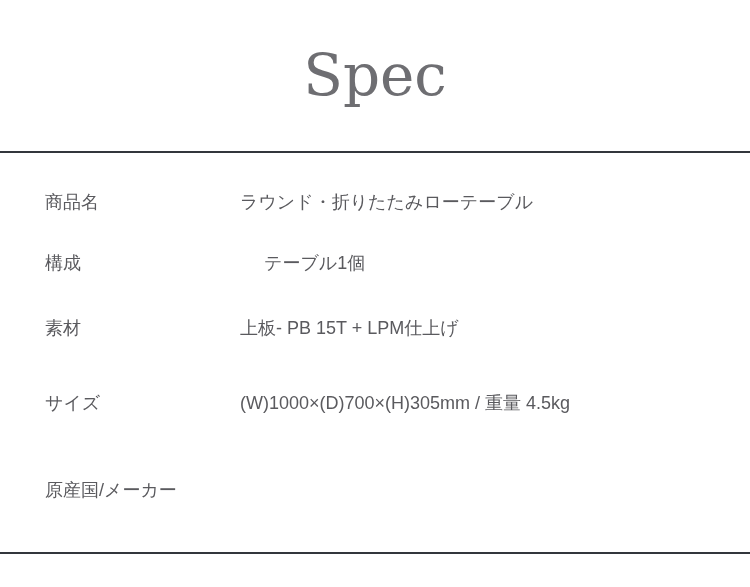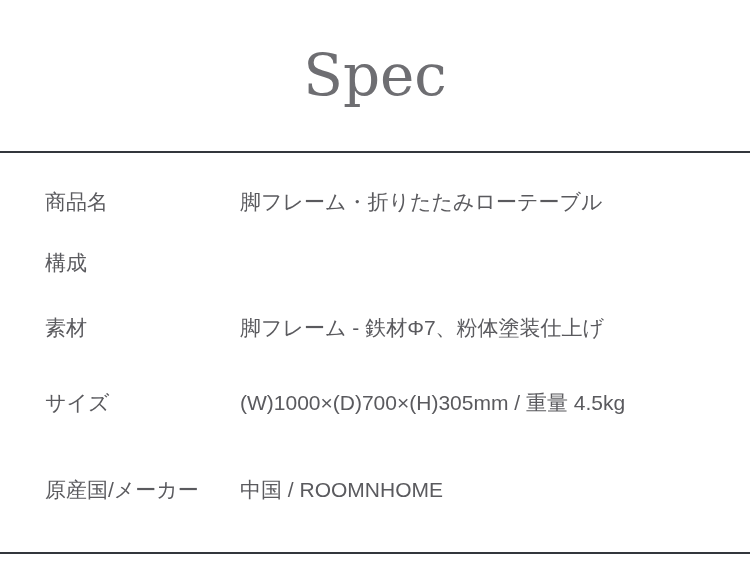--- a/index.html
+++ b/index.html
@@ -47,21 +47,21 @@
   .spec-table {
     position: absolute;
     top: 0; left: 0; right: 0; bottom: 0;
   }
   .row {
     position: absolute;
     left: 45px;
     right: 25px;
     display: flex;
     align-items: flex-start;
-    font-size: 21px;
+    font-size: 18px;
     line-height: 32px;
     color: var(--text-color);
   }
   .row .label {
     width: 195px;
     flex-shrink: 0;
   }
   .row .value { flex: 1; }
   .row:nth-child(1) { top: 186px; }
   .row:nth-child(2) { top: 247px; gap: 24px; }
@@ -72,43 +72,43 @@
 </head>
 <body>
 
 <div class="page">
   <h1 class="title">Spec</h1>
   <div class="divider top"></div>
   <div class="spec-table">
   <div class="row">
     <div class="label">商品名</div>
     <div class="value">
-          <div>脚フレーム・折りたたみローテーブル</div>
+          <div>ラウンド・折りたたみローテーブル</div>
         </div>
   </div>
 
   <div class="row">
     <div class="label">構成</div>
+    <div class="value">
+          <div>テーブル1個</div>
+        </div>
   </div>
 
   <div class="row">
     <div class="label">素材</div>
     <div class="value">
-          <div>脚フレーム - 鉄材Φ7、粉体塗装仕上げ</div>
+          <div>上板- PB 15T + LPM仕上げ</div>
         </div>
   </div>
 
   <div class="row">
     <div class="label">サイズ</div>
     <div class="value">
           <div>(W)1000×(D)700×(H)305mm / 重量 4.5kg</div>
         </div>
   </div>
 
   <div class="row">
     <div class="label">原産国/メーカー</div>
-    <div class="value">
-          <div>中国 / ROOMNHOME</div>
-        </div>
   </div>
 </div>
   <div class="divider bottom"></div>
 </div>
 
 </body></html>

